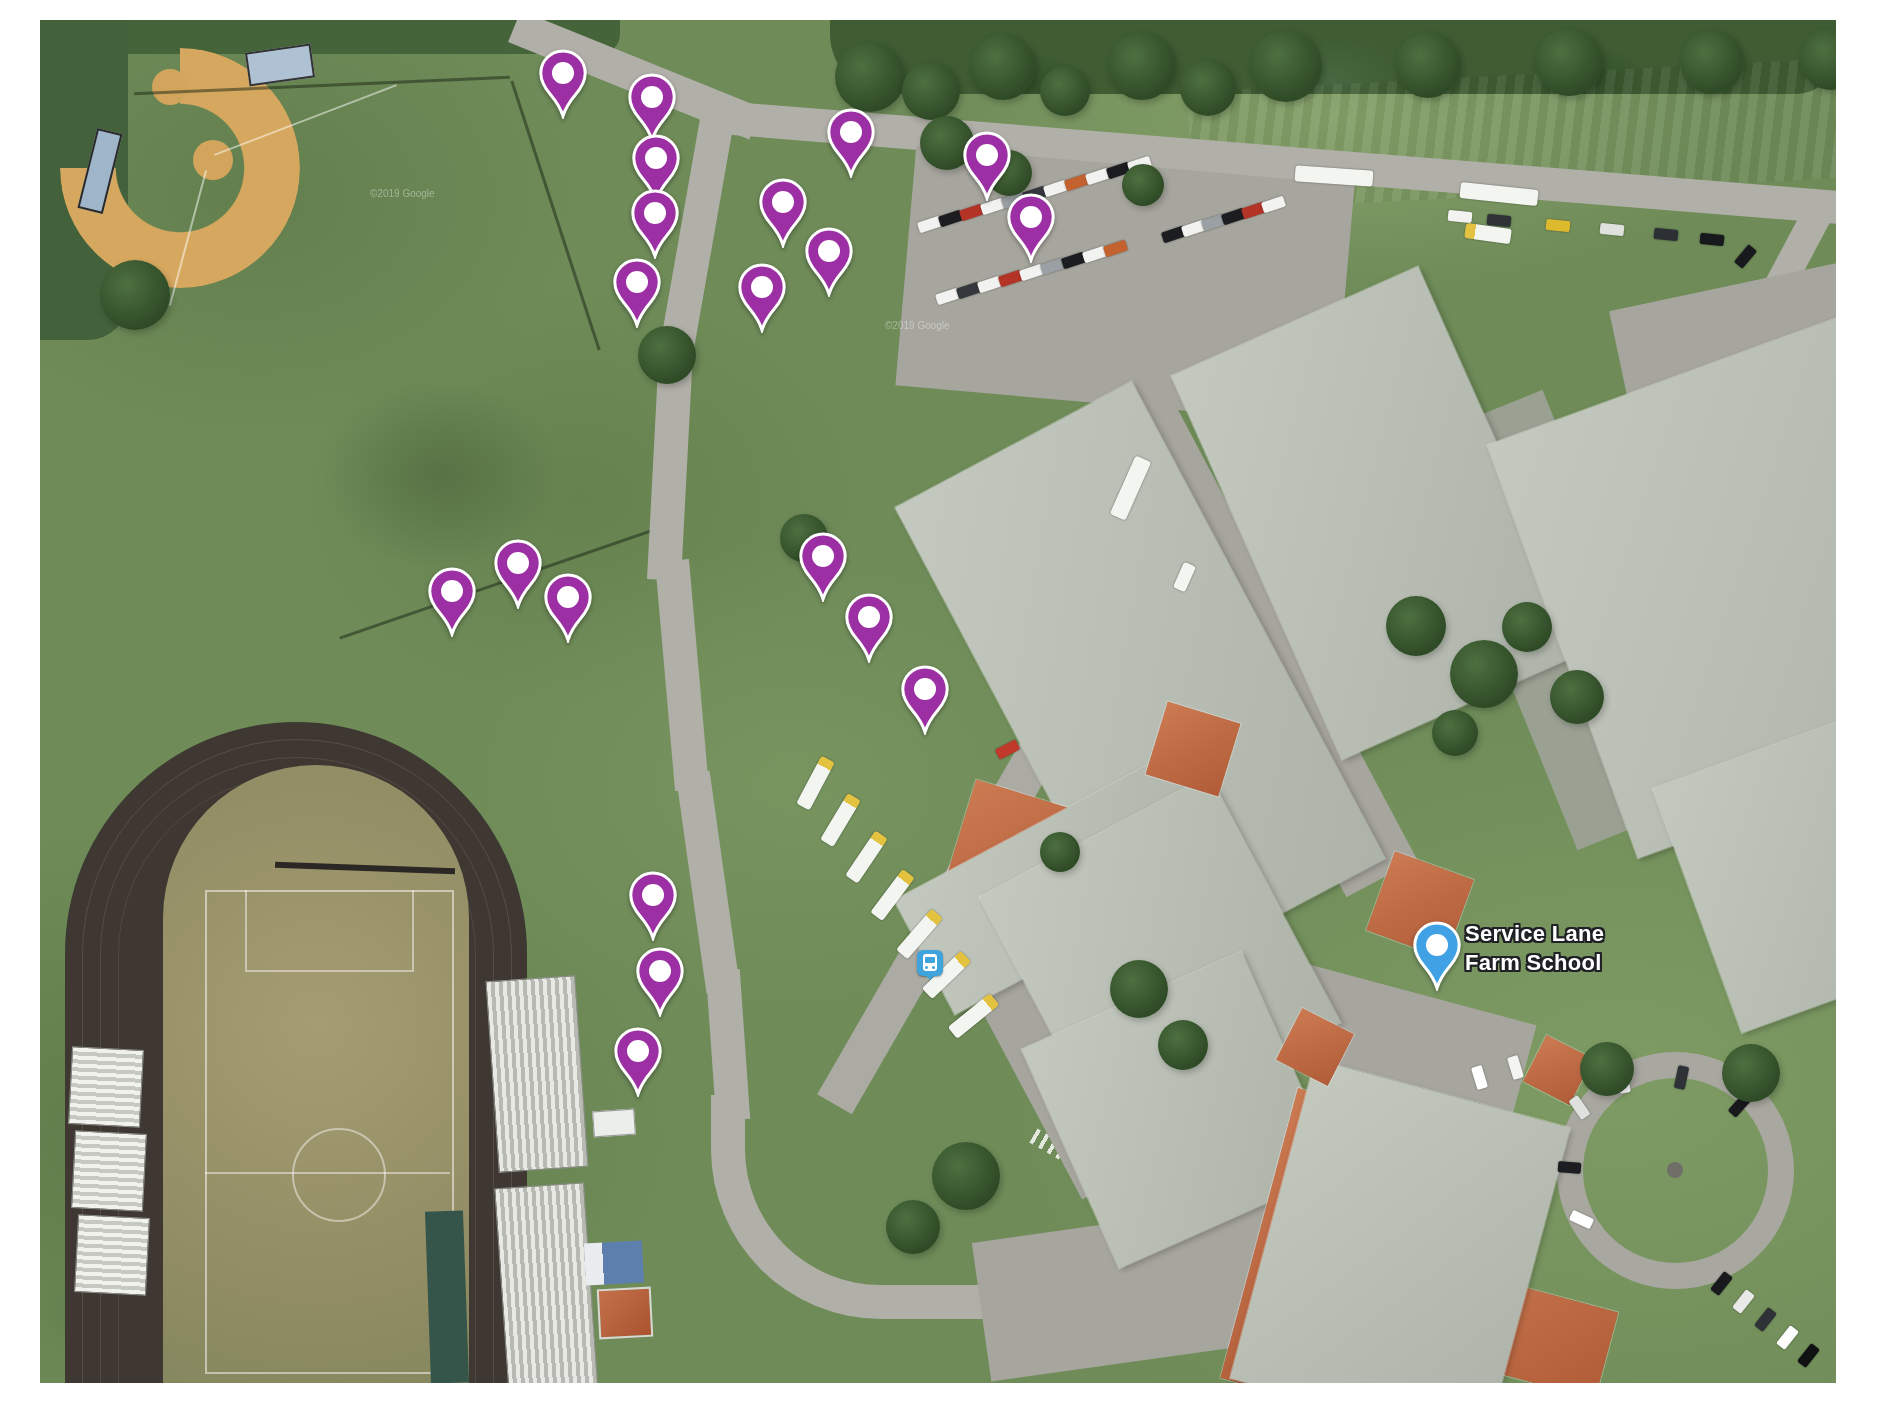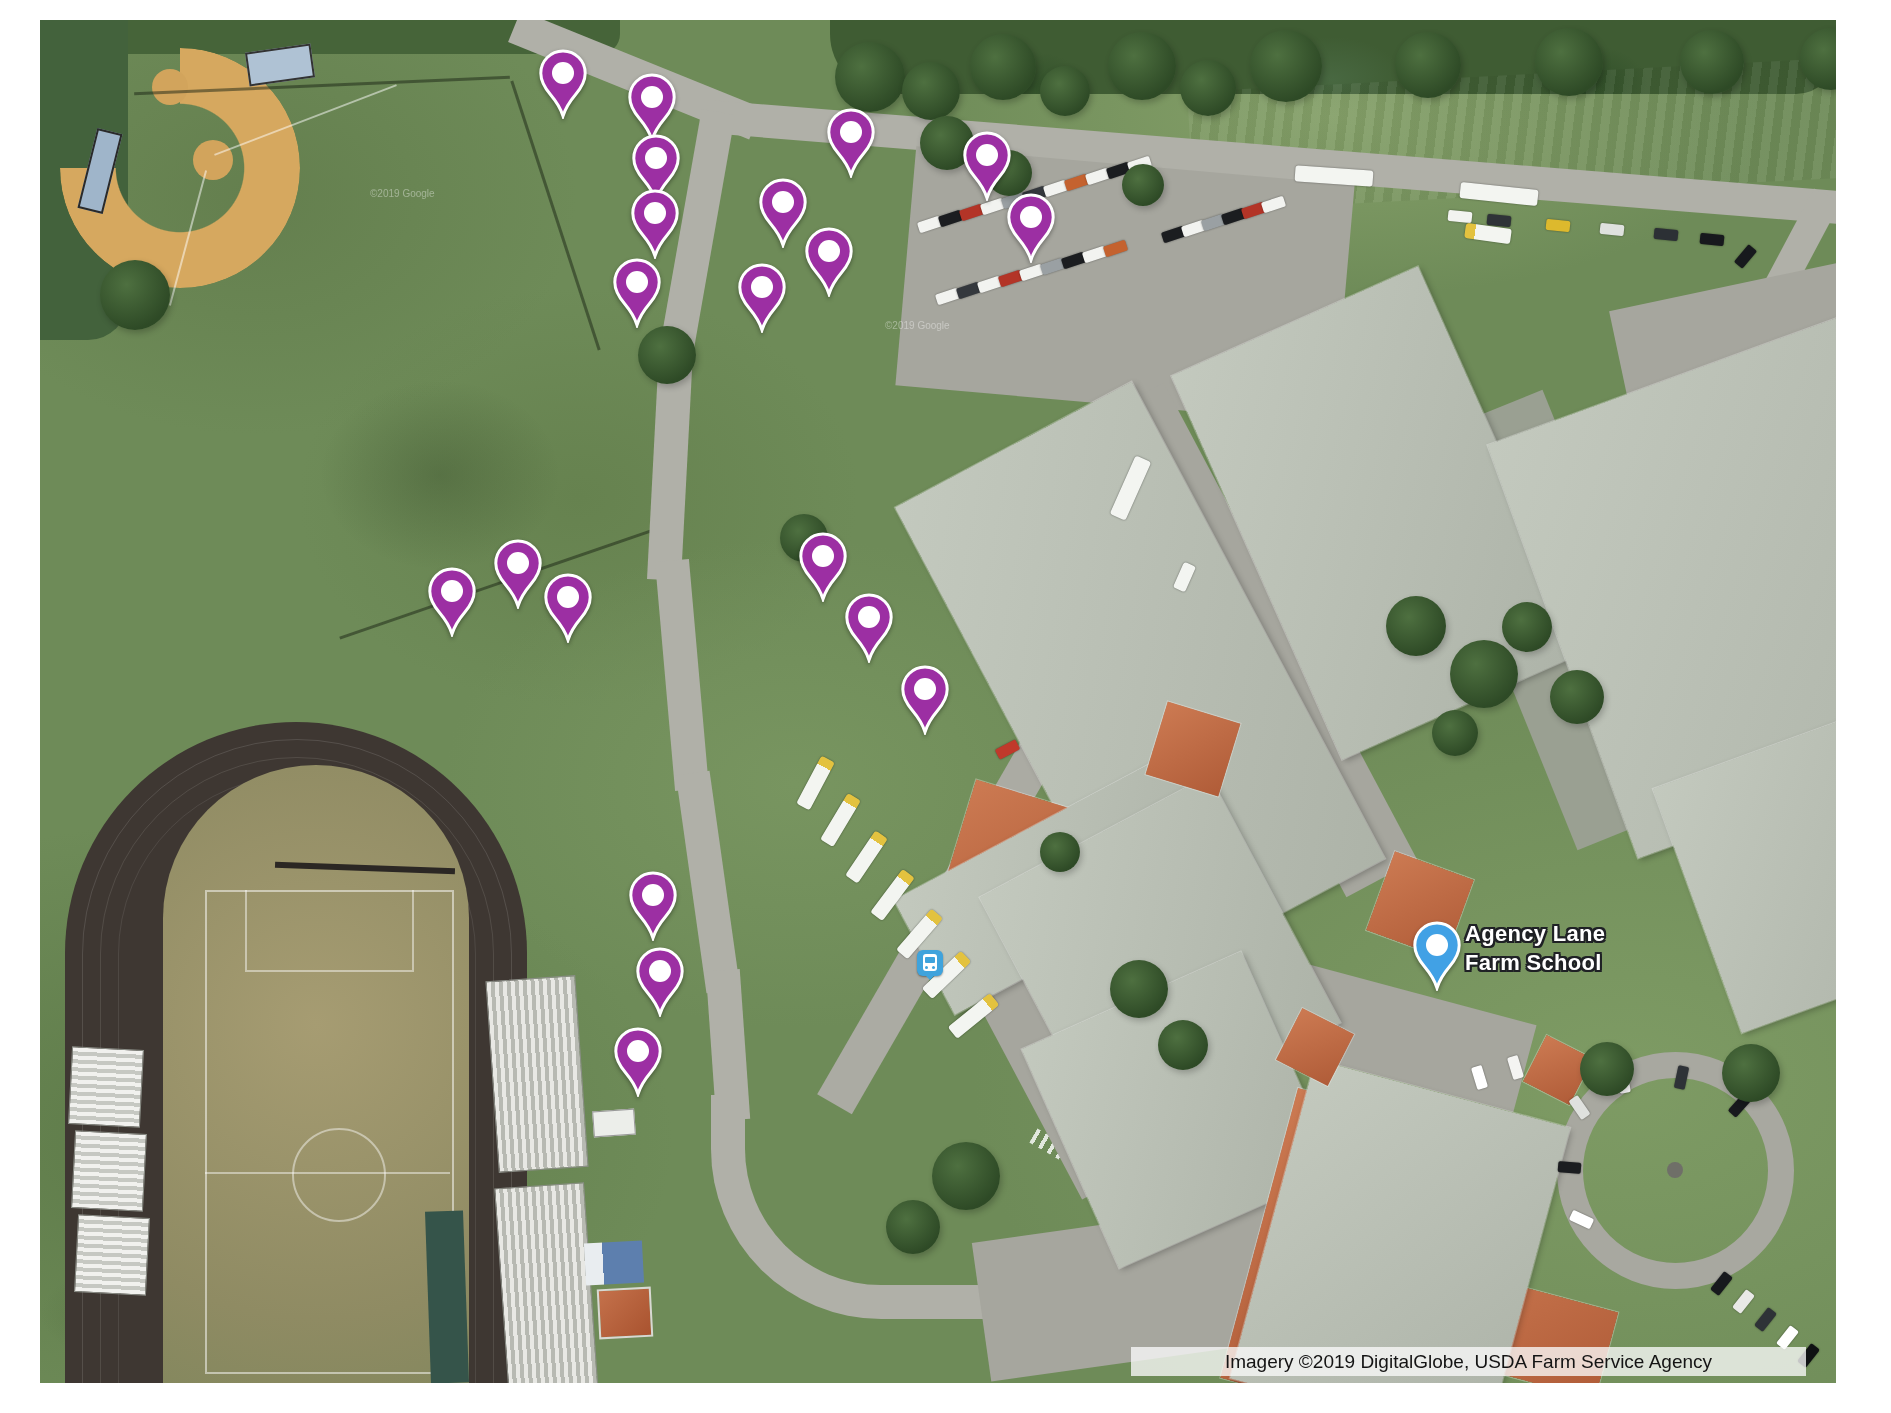--- a/index.html
+++ b/index.html
@@ -304,21 +304,20 @@
             <path d="M25 2C12.6 2 2.8 11.8 2.8 24.2c0 8.3 4 14.6 9.6 21.3C17.6 51.7 22.3 58 25 67c2.7-9 7.4-15.3 12.6-21.5 5.6-6.7 9.6-13 9.6-21.3C47.2 11.8 37.4 2 25 2z" fill="#41A1E5" stroke="#FFFFFF" stroke-width="3"></path>
             <circle cx="25" cy="24" r="11" fill="#FFFFFF"></circle>
           </svg></div>
       </div>
 
   <div class="busstop" style="left: 877px; top: 930px;">
     <span class="busglyph"></span>
   </div>
 
   <div class="poilabel">
-    <div>Agency Lane</div>
+    <div>Service Lane</div>
     <div>Farm School</div>
   </div>
 
-  <div class="attribution">Imagery ©2019 DigitalGlobe, USDA Farm Service Agency</div>
 <span class="wm" style="left: 845px; top: 300px;">©2019 Google</span>
       <span class="wm" style="left: 330px; top: 168px;">©2019 Google</span>
     </div>
 </div>
 
 </body></html>

